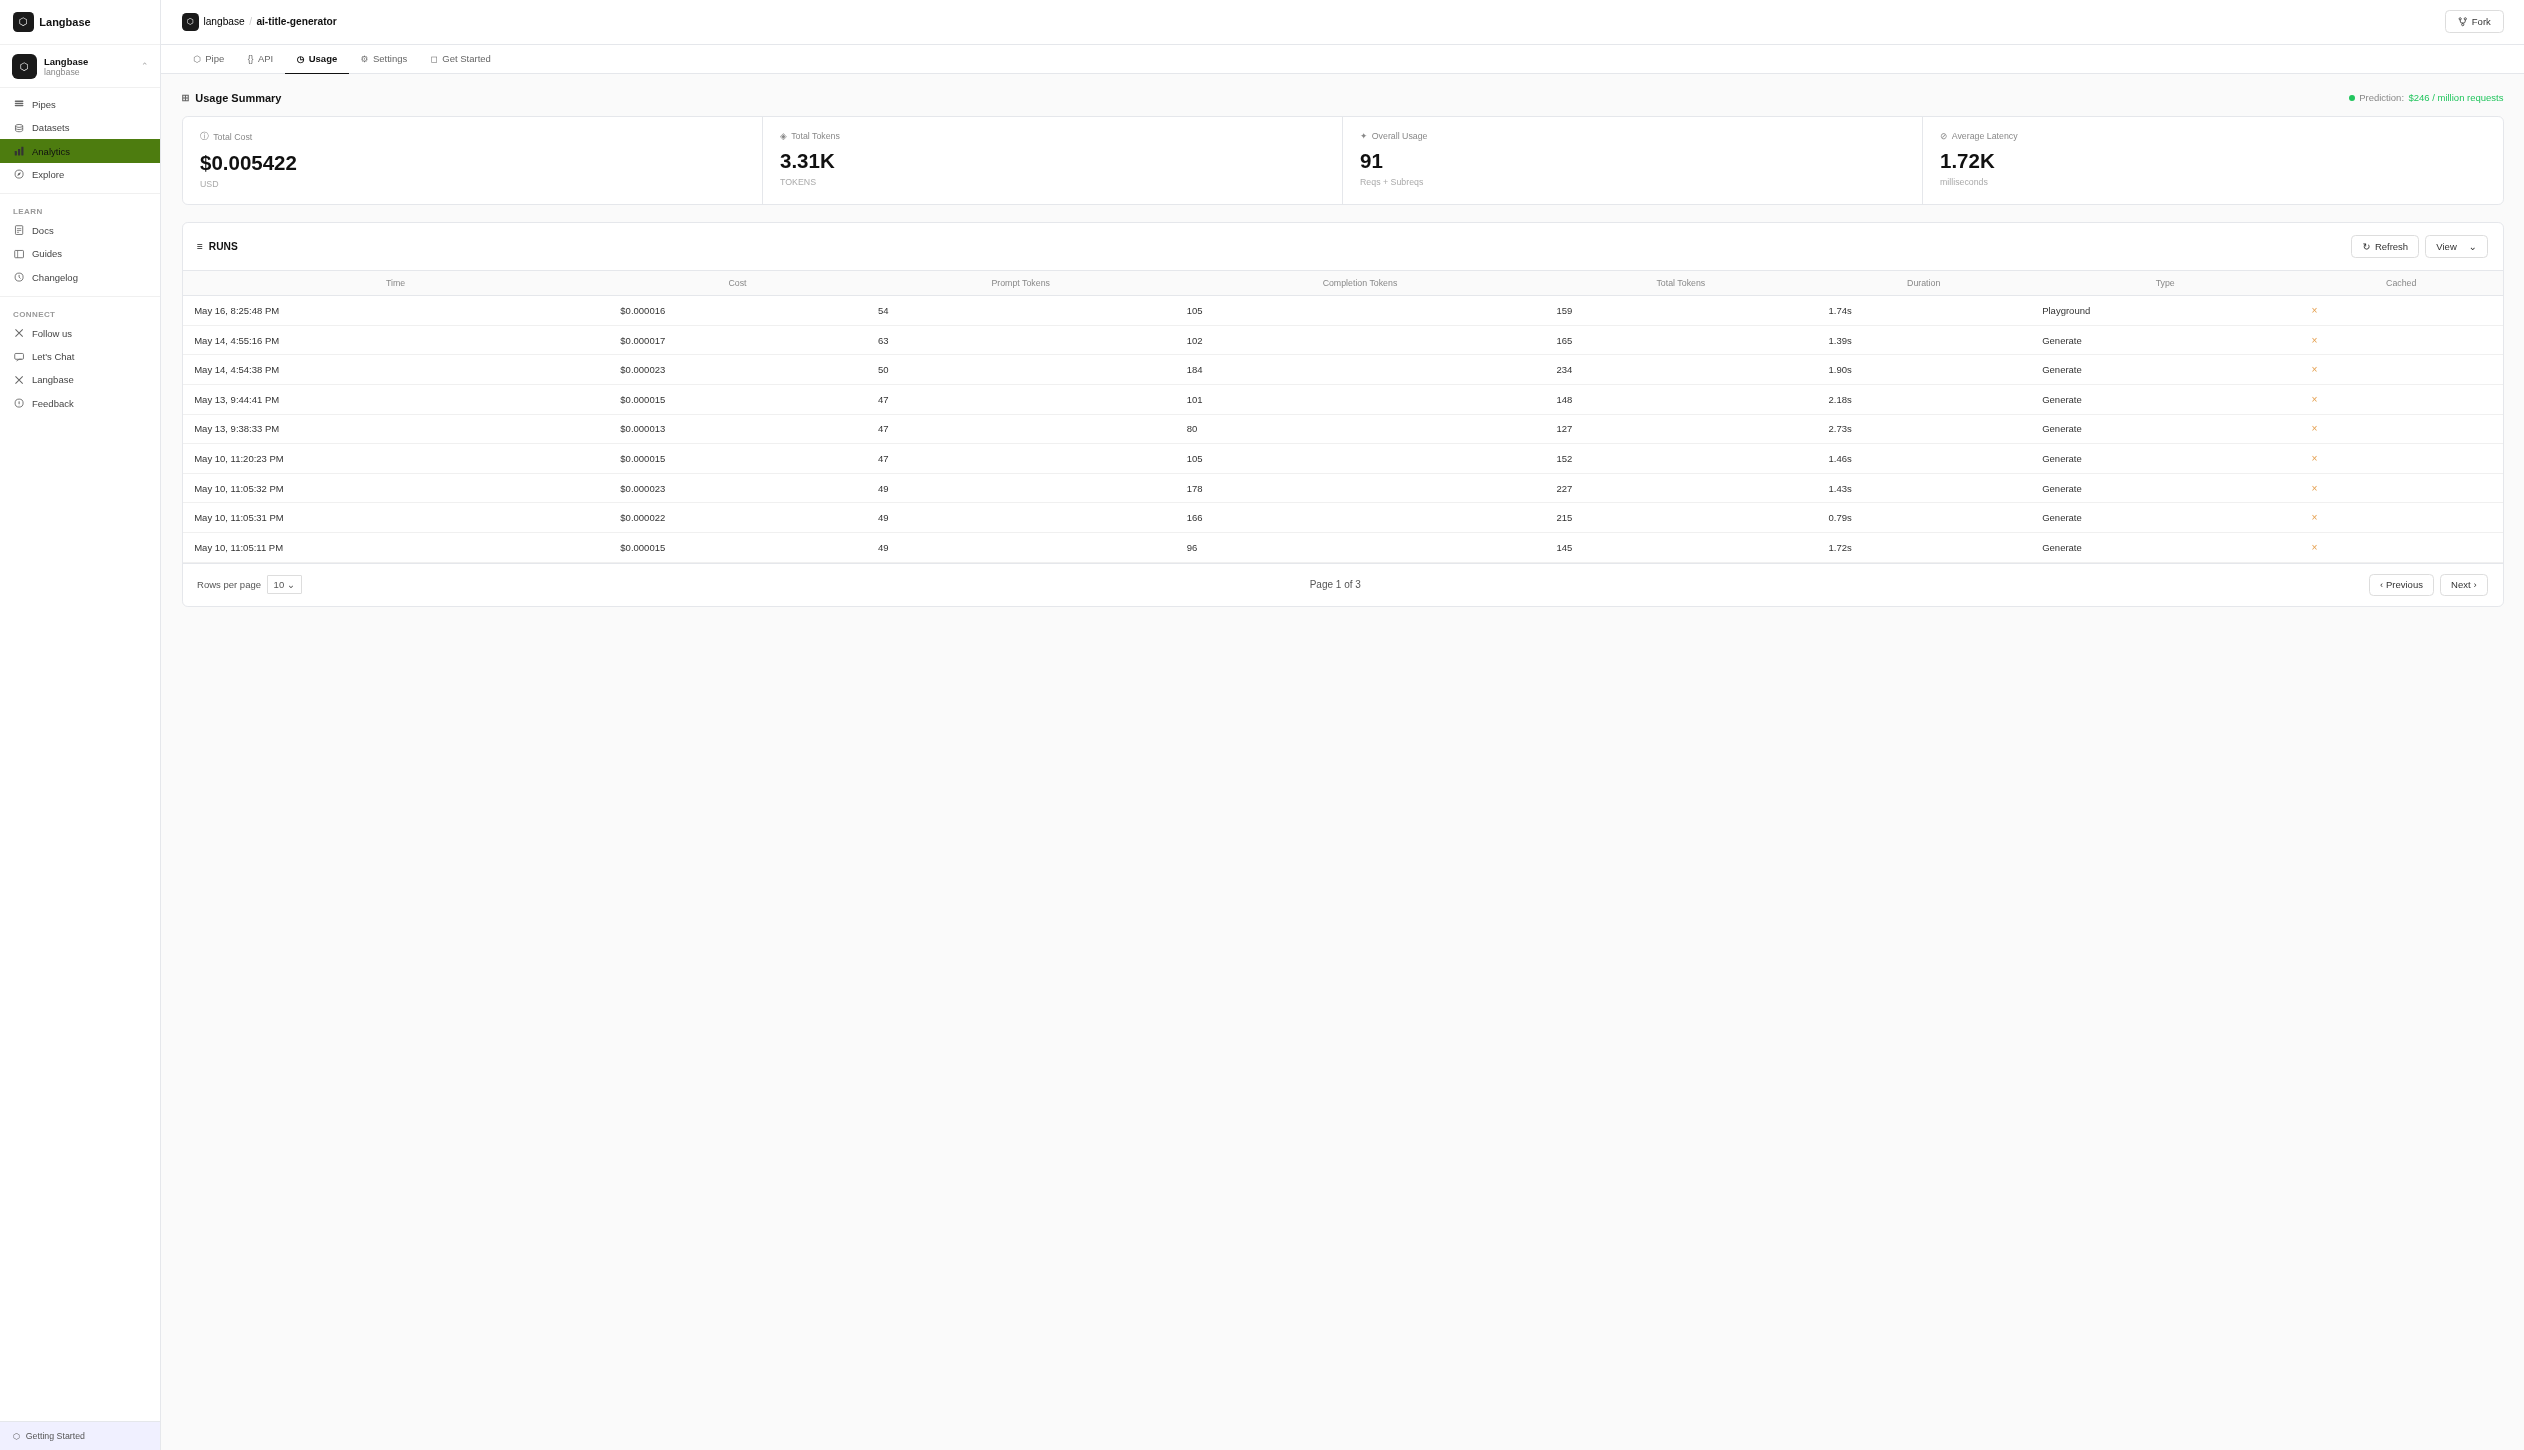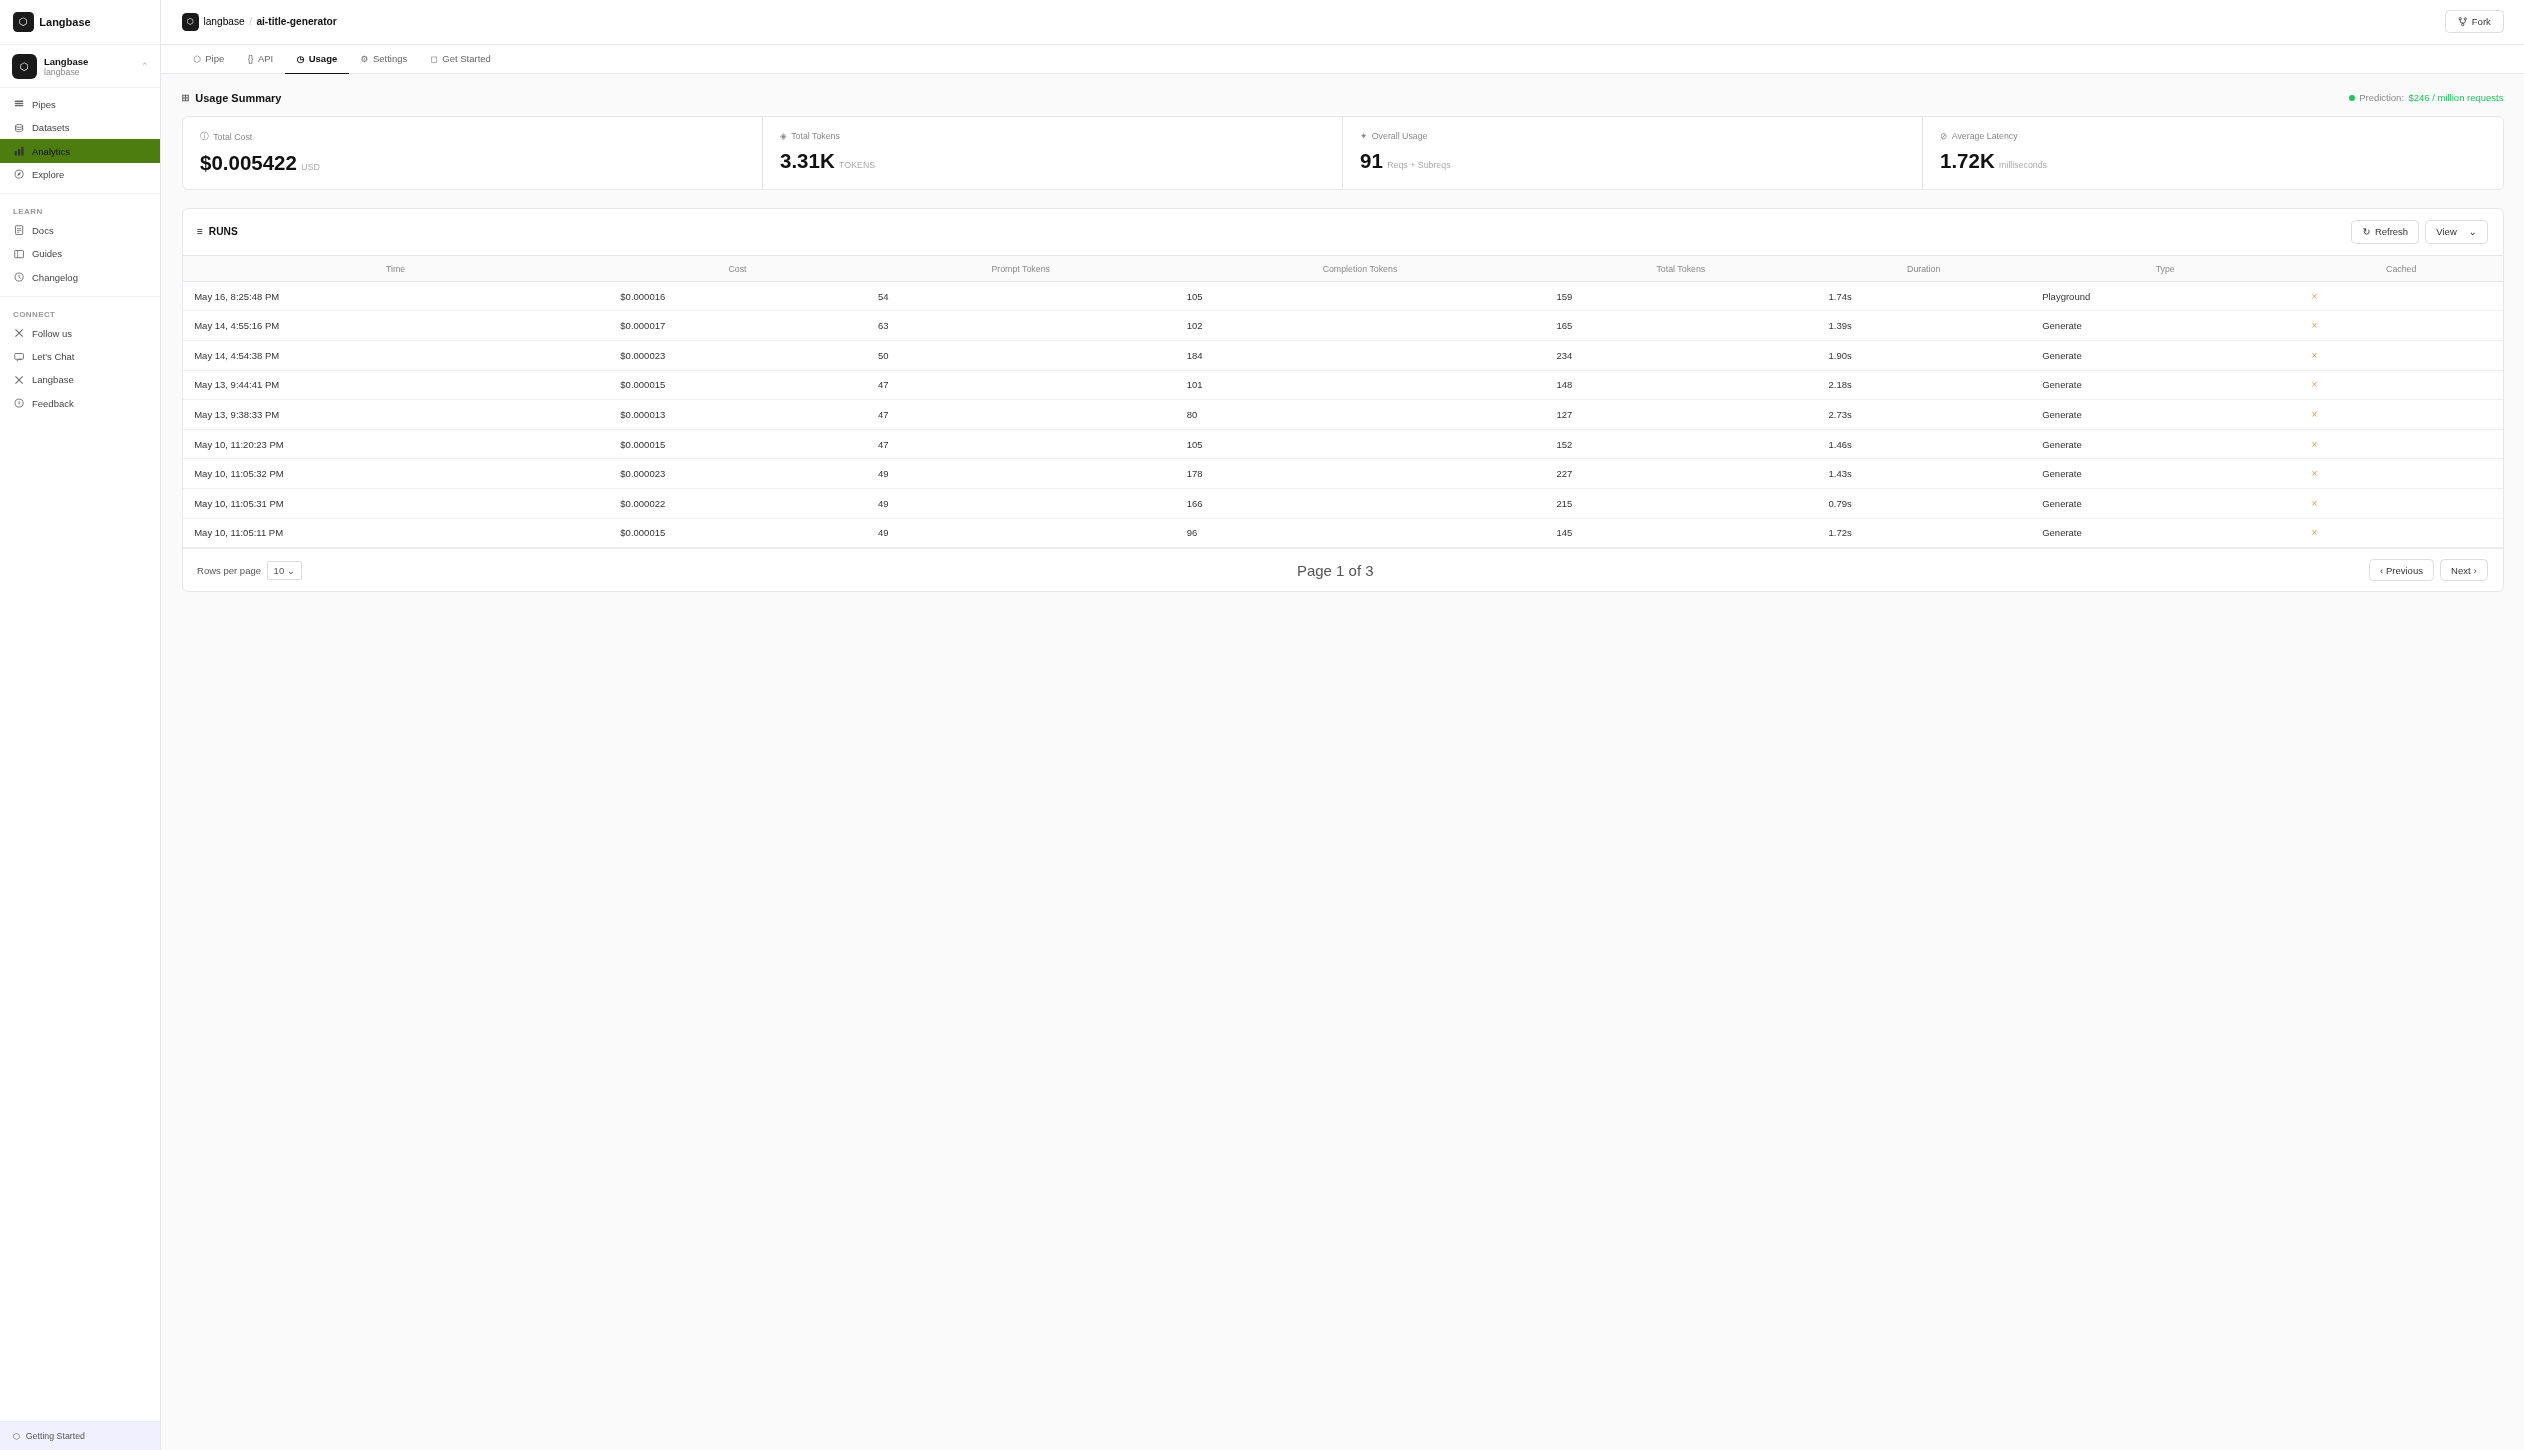--- a/index.html
+++ b/index.html
@@ -48,21 +48,21 @@
     .prediction { display: flex; align-items: center; gap: 4.4px; font-size: 9.5px; color: #888; }
     .prediction-dot { width: 5.8px; height: 5.8px; background: #22c55e; border-radius: 50%; }
     .prediction-label { color: #888; }
     .prediction-value { color: #22c55e; font-weight: 500; }
 
     
     .stats-grid { display: grid; grid-template-columns: repeat(4, 1fr); gap: 0; border: 0.7px solid #e5e7eb; border-radius: 5.8px; background: #fff; overflow: hidden; margin-bottom: 17.5px; }
     .stat-card { padding: 14.6px 17.5px; border-right: 0.7px solid #e5e7eb; }
     .stat-card:last-child { border-right: none; }
     .stat-label { display: flex; align-items: center; gap: 4.4px; font-size: 8.8px; color: #888; margin-bottom: 7.3px; }
-    .stat-value { font-size: 20.5px; font-weight: 700; color: #111; display: flex; align-items: baseline; gap: 4.4px; }
+    .stat-value { font-size: 20.5px; font-weight: 700; color: #111; display: flex; align-items: baseline; gap: 4.4px; flex-direction: column; }
     .stat-unit { font-size: 8.8px; font-weight: 400; color: #aaa; }
 
     
     .runs-section { background: #fff; border: 0.7px solid #e5e7eb; border-radius: 5.8px; overflow: hidden; }
     .runs-header { display: flex; align-items: center; justify-content: space-between; padding: 11.7px 14.6px; border-bottom: 0.7px solid #e5e7eb; }
     .runs-title { display: flex; align-items: center; gap: 5.8px; font-size: 10.2px; font-weight: 600; color: #111; }
     .runs-actions { display: flex; align-items: center; gap: 5.8px; }
     .refresh-btn { display: flex; align-items: center; gap: 4.4px; padding: 5.1px 10.2px; border: 0.7px solid #ddd; border-radius: 4.4px; background: #fff; cursor: pointer; font-size: 9.5px; color: #333; }
     .view-btn { display: flex; align-items: center; gap: 12px; padding: 5.1px 10.2px; border: 0.7px solid #ddd; border-radius: 4.4px; background: #fff; cursor: pointer; font-size: 9.5px; color: #333; }
 
@@ -71,21 +71,21 @@
     table { width: 100%; border-collapse: collapse; }
     thead th { padding: 7.3px 11.7px; text-align: center; font-size: 8.8px; font-weight: 500; color: #888; border-bottom: 0.7px solid #e5e7eb; background: #fafafa; }
     tbody tr { border-bottom: 0.7px solid #f0f0f0; }
     tbody td { padding: 8.8px 11.7px; font-size: 9.5px; color: #333; }
     .cached-x { color: #e5a050; font-size: 10.2px; }
 
     
     .pagination { display: flex; align-items: center; justify-content: space-between; padding: 10.2px 14.6px; border-top: 0.7px solid #e5e7eb; }
     .rows-per-page { display: flex; align-items: center; gap: 5.8px; font-size: 9.5px; color: #555; }
     .rows-select { display: flex; align-items: center; gap: 2.9px; padding: 2.9px 5.8px; border: 0.7px solid #ddd; border-radius: 1px; font-size: 9.5px; background: #fff; cursor: pointer; }
-    .page-info { font-size: 15px; color: #555; }
+    .page-info { font-size: 10px; color: #555; }
     .page-nav { display: flex; align-items: center; gap: 5.8px; }
     .page-btn { display: flex; align-items: center; gap: 2.9px; padding: 4.4px 10.2px; border: 0.7px solid #ddd; border-radius: 4.4px; background: #fff; cursor: pointer; font-size: 9.5px; color: #333; }
 
     
     .bottom-bar { padding: 8.8px 13px; border-top: 0.7px solid #e5e7eb; background: #f0f0ff; display: flex; align-items: center; gap: 5.8px; font-size: 8.8px; color: #555; }
     .bottom-bar-icon { font-size: 8px; }
   </style>
 </head>
 <body>
 

